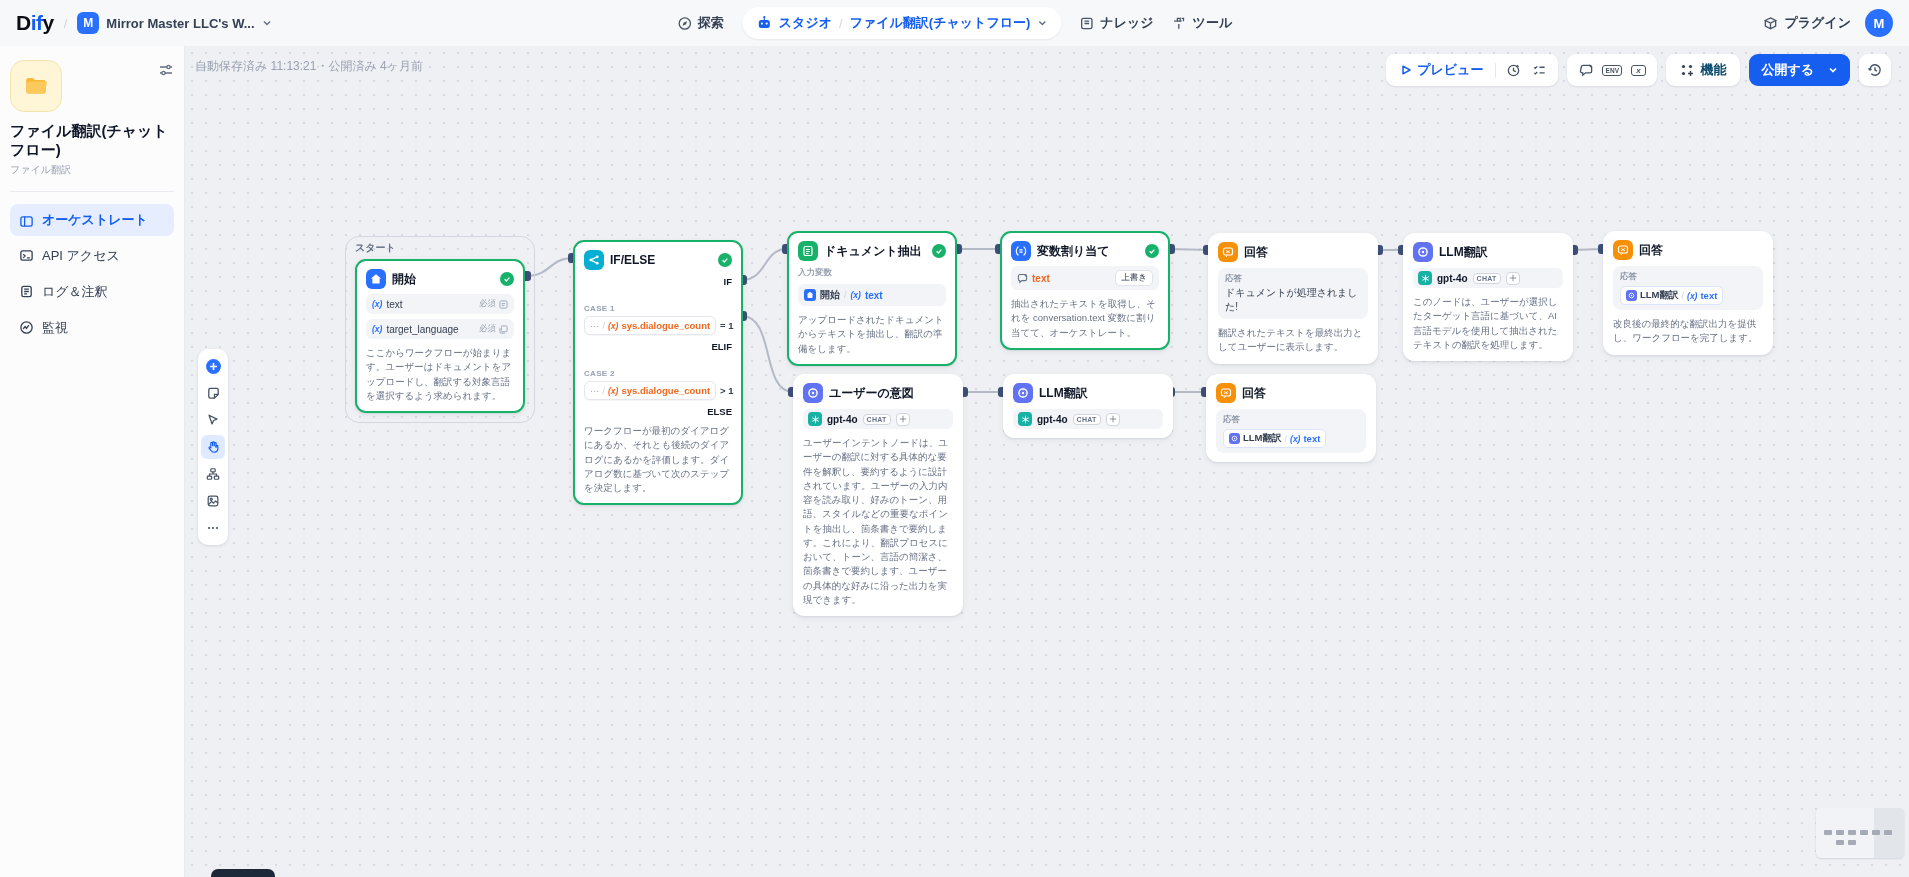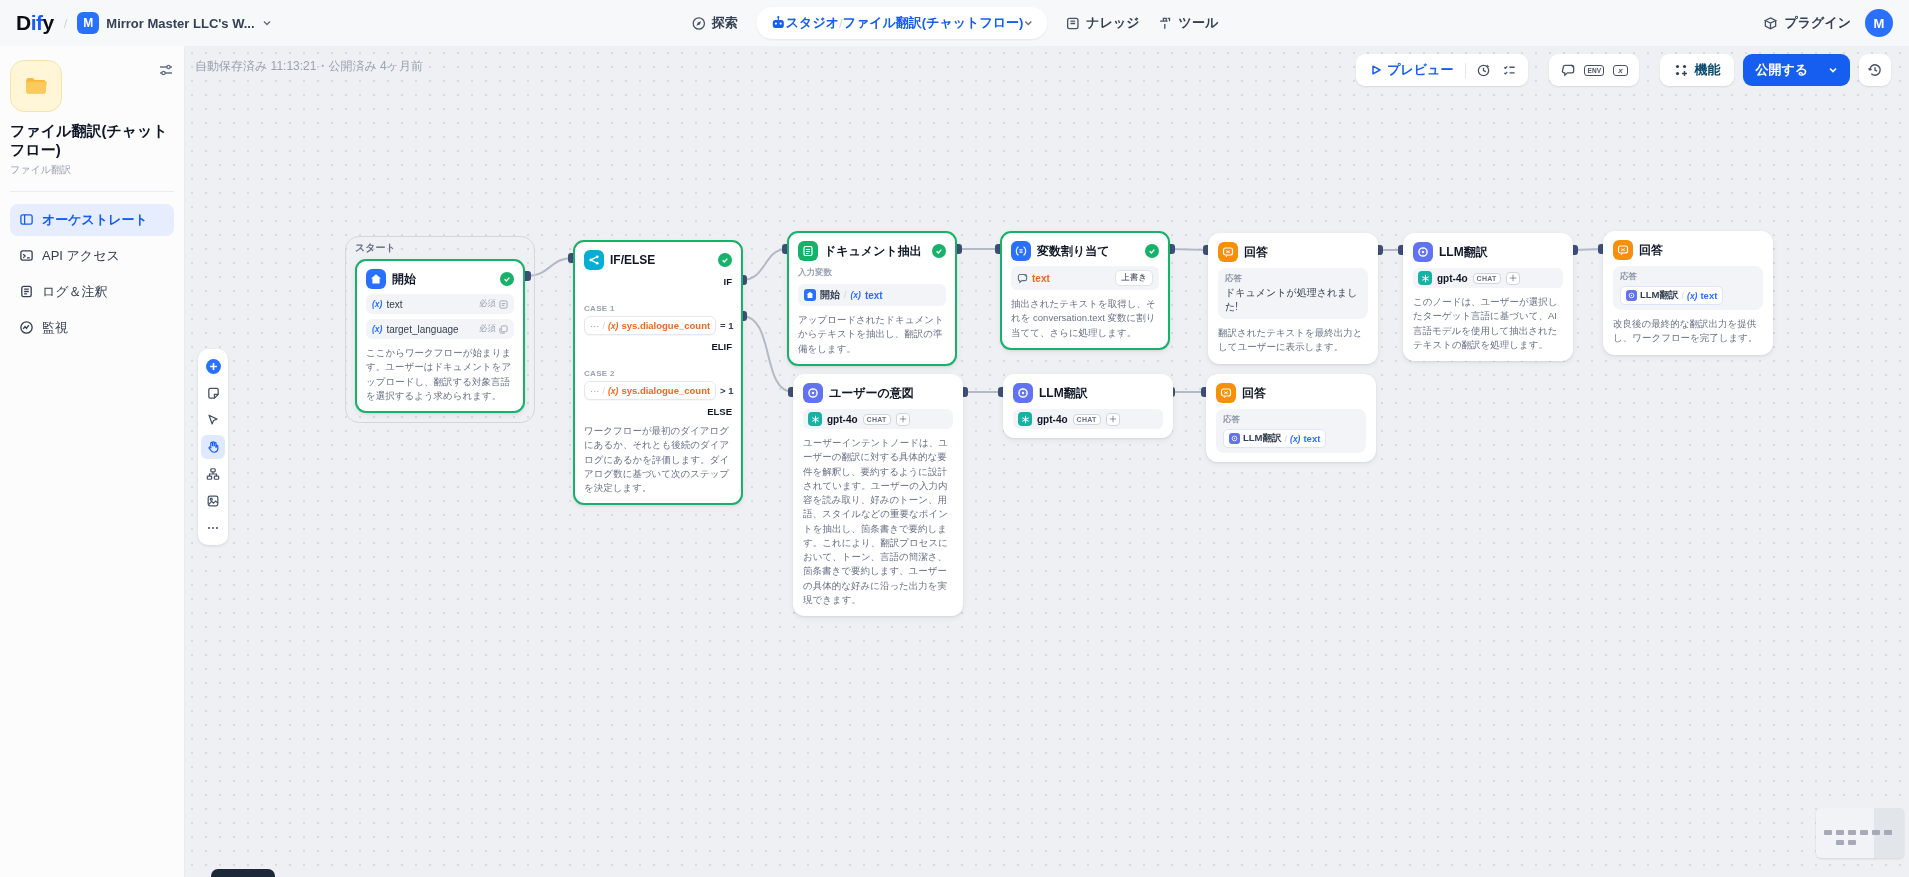--- a/index.html
+++ b/index.html
@@ -15,59 +15,59 @@
   .logo .b { color:#0b0e14; } .logo .a { color:#155eef; }
   .slash { color:#d0d5dd; font-size:13px; }
   .ws { display:flex; align-items:center; gap:7px; cursor:pointer; }
   .ws-chip { width:22px; height:22px; border-radius:6px; background:#2970ff; color:#fff;
     font-size:12px; font-weight:700; display:flex; align-items:center; justify-content:center; }
   .ws-name { font-size:13px; font-weight:600; color:#344054; }
   .chev { width:10px; height:10px; }
   .hdr-center { position:absolute; left:50%; transform:translateX(-50%); display:flex; align-items:center; gap:18px; }
   .nav-item { display:flex; align-items:center; gap:6px; font-size:13px; font-weight:600; color:#344054; cursor:pointer; }
   .nav-item svg { width:15px; height:15px; }
-  .studio-pill { display:flex; align-items:center; background:#fff; border-radius:22px;
+  .studio-pill { display:flex; align-items:center; gap:7px; background:#fff; border-radius:22px;
     padding:7px 14px; box-shadow:0 1px 2px rgba(16,24,40,.08); cursor:pointer; }
   .studio-pill .lbl { font-size:13px; font-weight:600; color:#155eef; }
   .hdr-right { margin-left:auto; display:flex; align-items:center; gap:14px; }
   .avatar { width:28px; height:28px; border-radius:50%; background:#2970ff; color:#fff;
     font-size:13px; font-weight:700; display:flex; align-items:center; justify-content:center; cursor:pointer; }
 
   
   .sb { position:absolute; top:46px; left:0; bottom:0; width:185px; background:#fcfcfd;
     border-right:1px solid #e9ebf0; padding:14px 10px; z-index:15; }
   .sb-top { display:flex; justify-content:space-between; align-items:flex-start; }
   .app-tile { width:52px; height:52px; border-radius:14px; background:#fff6d8;
     border:1px solid #f5e3ae; display:flex; align-items:center; justify-content:center; }
   .sb-gear { color:#667085; cursor:pointer; margin-top:2px; }
   .sb-title { margin-top:10px; font-size:15px; font-weight:700; color:#101828; line-height:1.25; }
   .sb-sub { margin-top:3px; font-size:10px; color:#98a2b3; }
   .sb-div { height:1px; background:#e9ebf0; margin:14px 0 12px; }
   .sb-item { display:flex; align-items:center; gap:8px; padding:7px 9px; border-radius:8px;
     font-size:13px; color:#354052; font-weight:500; margin-bottom:4px; cursor:pointer; }
   .sb-item svg { width:15px; height:15px; flex:none; }
-  .sb-item.active { background:#e5edff; color:#155eef; font-weight:700; }
+  .sb-item.active { background:#e5edff; color:#155eef; font-weight:700;align-items:flex-end; }
 
   
   .canvas { position:absolute; top:46px; left:185px; right:0; bottom:0; background:#eef0f4;
     background-image:radial-gradient(#d6d9e0 1px, transparent 1.2px); background-size:14px 14px; }
   .autosave { position:absolute; top:12px; left:10px; font-size:12px; color:#9aa2b1; z-index:6; }
 
   .actions { position:absolute; top:8px; right:18px; display:flex; gap:9px; align-items:center; z-index:10; }
   .pill { height:32px; background:#fff; border-radius:9px; display:flex; align-items:center;
-    box-shadow:0 1px 2px rgba(16,24,40,.1); padding:0 6px;margin-left:12px; }
+    box-shadow:0 1px 2px rgba(16,24,40,.1); padding:0 6px; }
   .pill .ibtn { width:26px; height:26px; display:flex; align-items:center; justify-content:center;
     border-radius:6px; color:#475467; cursor:pointer; }
   .preview-btn { display:flex; align-items:center; gap:5px; color:#155eef; font-size:13px;
     font-weight:700; padding:0 8px; cursor:pointer; }
   .vdiv { width:1px; height:15px; background:#e4e7ec; margin:0 4px; }
   .feat-btn { display:flex; align-items:center; gap:6px; font-size:13px; font-weight:600;
     color:#0c4a6e; padding:0 8px; cursor:pointer; }
   .publish { height:32px; background:#155eef; color:#fff; border:none; border-radius:9px;
-    font-size:13px; font-weight:700; padding:0 12px; display:flex; align-items:center; gap:20px;
+    font-size:13px; font-weight:700; padding:0 12px; display:flex; align-items:center; gap:14px;
     cursor:pointer; font-family:inherit; }
   .hist-btn { width:32px; height:32px; background:#fff; border-radius:9px; display:flex;
     align-items:center; justify-content:center; box-shadow:0 1px 2px rgba(16,24,40,.1);
     color:#475467; cursor:pointer; }
 
   
   .palette { position:absolute; left:13px; top:303px; width:30px; background:#fff; border-radius:10px;
     box-shadow:0 1px 3px rgba(16,24,40,.12); display:flex; flex-direction:column; align-items:center;
     padding:5px 0; gap:3px; z-index:8; }
   .pal-btn { width:24px; height:24px; border-radius:6px; display:flex; align-items:center;
@@ -525,21 +525,21 @@
           </span>
       </div>
       <div class="vrow">
         <svg width="11" height="11" viewBox="0 0 12 12" fill="none" stroke="#667085" stroke-width="1.2">
             <path d="M1.5 3.5c0-1 .8-1.8 1.8-1.8h5.4c1 0 1.8.8 1.8 1.8v3c0 1-.8 1.8-1.8 1.8H5.5L3 10.3V8.3h-.2c-.8 0-1.3-.8-1.3-1.8z"></path>
             <path d="M8.2 1.8 10.4 4"></path>
           </svg>
         <span style="color:#ef6820;font-weight:700">text</span>
         <span class="mode-badge">上書き</span>
       </div>
-      <div class="n-desc">抽出されたテキストを取得し、それを conversation.text 変数に割り当てて、さらに処理します。</div>
+      <div class="n-desc">抽出されたテキストを取得し、それを conversation.text 変数に割り当てて、オーケストレート。</div>
     </div>
 
     <div class="node" style="left:1023px;top:187px">
       <div class="n-head">
         <span class="n-ico" style="background:#f79009">
           <svg viewBox="0 0 12 12" fill="none" stroke="#fff" stroke-width="1.2">
               <rect x="1.5" y="2" width="9" height="7" rx="2"></rect>
               <path d="M4 11l1.5-2M4.2 4.6l3.6 2.2M7.8 4.6 4.2 6.8" stroke-width="1"></path>
             </svg>
         </span>

